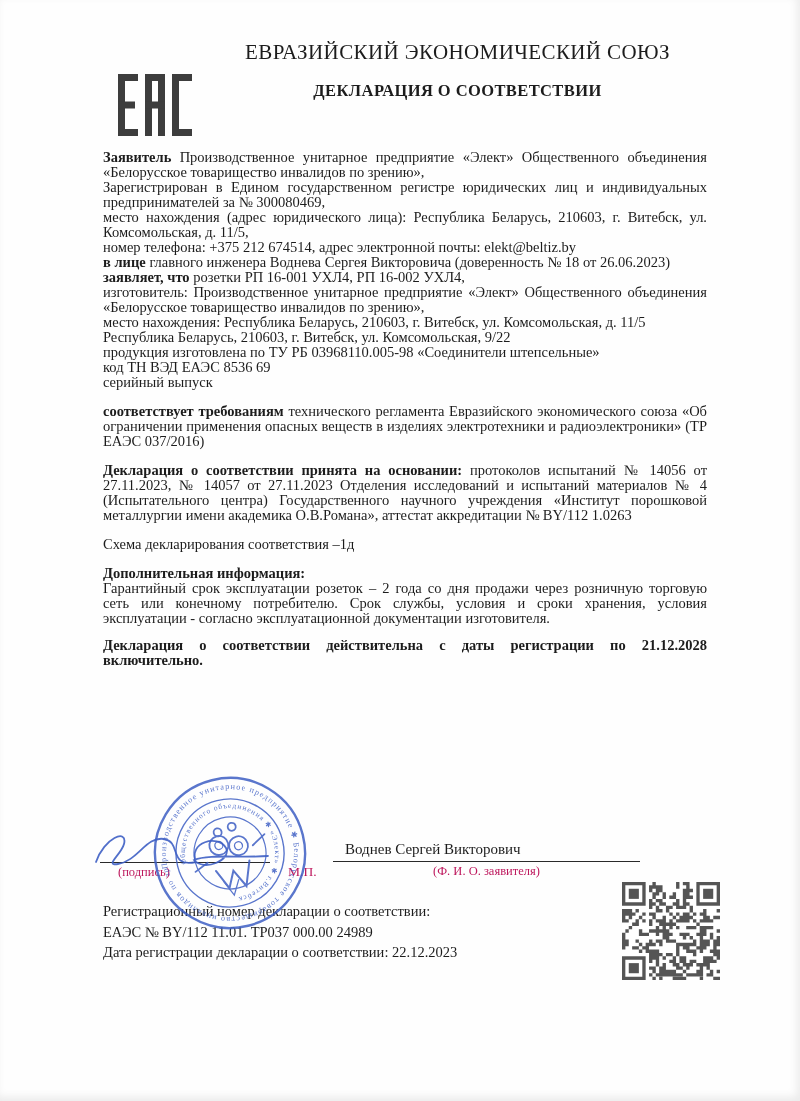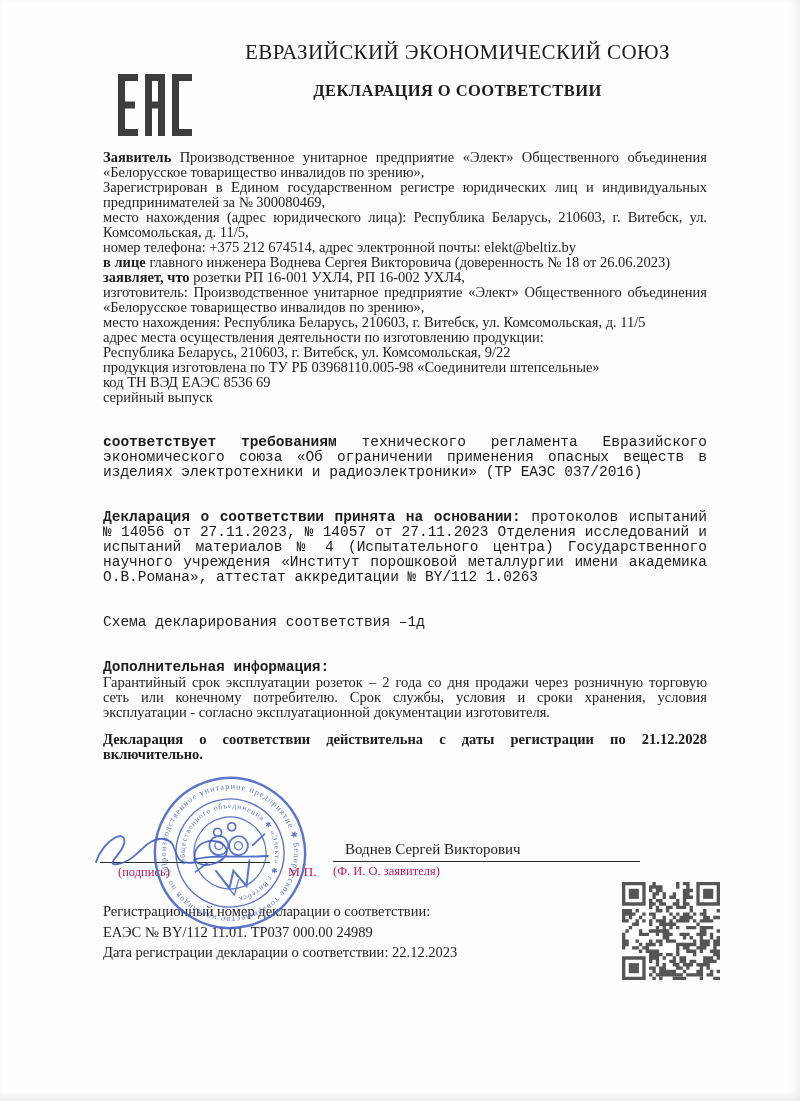--- a/index.html
+++ b/index.html
@@ -11,33 +11,33 @@
   }
   
   .eac-logo{position:absolute;left:118px;top:70px;width:74px;height:70px;}
   .titles{position:absolute;left:185px;top:40px;width:545px;text-align:center;}
   .title1{font-weight:normal;font-size:21px;letter-spacing:0.4px;}
   .title2{font-weight:bold;font-size:16.5px;letter-spacing:0.4px;margin-top:16px;}
   
   .doc-body{position:absolute;left:103px;top:150px;width:604px;
     font-size:14.5px;line-height:15px;text-align:justify;}
   .doc-body p{margin:0;}
-  .doc-body p.gap{margin-top:30px;font-family:Liberation Mono, monospace;}
+  .doc-body p.gap{margin-top:14px;}
   .doc-body p.gap-sm{margin-top:12px;}
   b.lead{font-weight:bold;}
   .u{}
   .bold{font-weight:bold;}
   
   .sig-line{position:absolute;border-top:1.4px solid #2a2a2a;height:0;}
   .sig-line.left{left:100px;top:862px;width:170px;}
   .sig-line.right{left:333px;top:861px;width:307px;}
   .sig-caption{position:absolute;font-size:12.5px;color:#be185d;}
   .cap-sign{left:118px;top:865px;}
   .cap-mp{left:288px;top:864px;font-size:13.5px;}
-  .cap-fio{left:333px;top:864px;width:307px;text-align:left;}
+  .cap-fio{left:333px;top:864px;width:307px;text-align:center;}
   .sig-name{position:absolute;left:345px;top:841px;font-size:15px;}
   .sig-scribble{position:absolute;left:92px;top:820px;width:180px;height:58px;}
   
   .reg-block{position:absolute;left:103px;top:901px;font-size:14.5px;line-height:20.5px;}
   
   .qr{position:absolute;left:622px;top:882px;width:98px;height:98px;}
   
   .stamp{position:absolute;left:150px;top:773px;width:160px;height:160px;
     opacity:0.85;transform:rotate(-14deg);pointer-events:none;}
 </style>
@@ -72,21 +72,20 @@
 
   <div class="doc-body">
     <p><b class="lead">Заявитель</b><span> Производственное унитарное предприятие «Элект» Общественного объединения «Белорусское товарищество инвалидов по зрению»,</span></p>
     <p>Зарегистрирован в Едином государственном регистре юридических лиц и индивидуальных предпринимателей за № 300080469,</p>
     <p>место нахождения (адрес юридического лица): Республика Беларусь, 210603, г. Витебск, ул. Комсомольская, д. 11/5,</p>
     <p><span>номер телефона: +375 212 674514, адрес электронной почты: </span><span class="u">elekt@beltiz.by</span></p>
     <p><b class="lead">в лице</b><span> главного инженера Воднева Сергея Викторовича (доверенность № 18 от 26.06.2023)</span></p>
     <p><b class="lead">заявляет, что</b><span> розетки РП 16-001 УХЛ4, РП 16-002 УХЛ4,</span></p>
     <p>изготовитель: Производственное унитарное предприятие «Элект» Общественного объединения «Белорусское товарищество инвалидов по зрению»,</p>
     <p>место нахождения: Республика Беларусь, 210603, г. Витебск, ул. Комсомольская, д. 11/5</p>
-    <p>адрес места осуществления деятельности по изготовлению продукции:</p>
     <p>Республика Беларусь, 210603, г. Витебск, ул. Комсомольская, 9/22</p>
     <p>продукция изготовлена по ТУ РБ 03968110.005-98 «Соединители штепсельные»</p>
     <p>код ТН ВЭД ЕАЭС 8536 69</p>
     <p>серийный выпуск</p>
 
     <p class="gap"><b class="lead">соответствует требованиям</b><span> технического регламента Евразийского экономического союза «Об ограничении применения опасных веществ в изделиях электротехники и радиоэлектроники» (ТР ЕАЭС 037/2016)</span></p>
 
     <p class="gap"><b class="lead">Декларация о соответствии принята на основании:</b><span> протоколов испытаний № 14056 от 27.11.2023, № 14057 от 27.11.2023 Отделения исследований и испытаний материалов № 4 (Испытательного центра) Государственного научного учреждения «Институт порошковой металлургии имени академика О.В.Романа», аттестат аккредитации № BY/112 1.0263</span></p>
 
     <p class="gap">Схема декларирования соответствия –1д</p>

